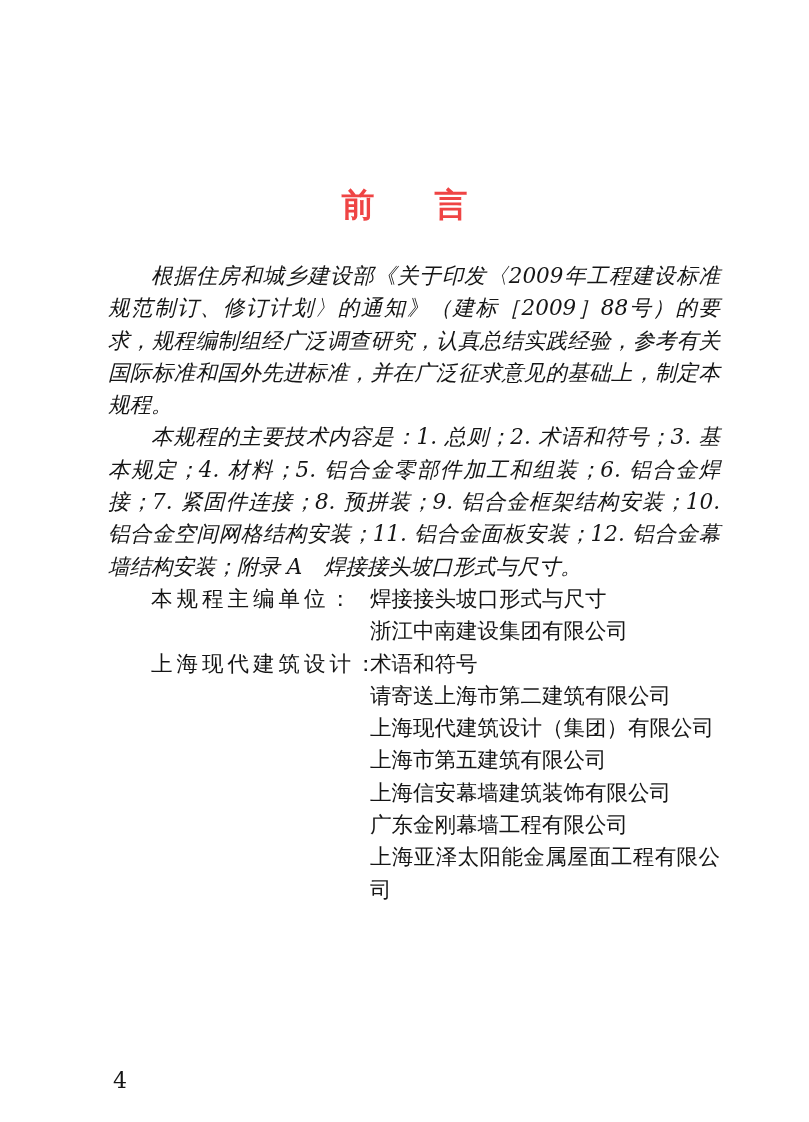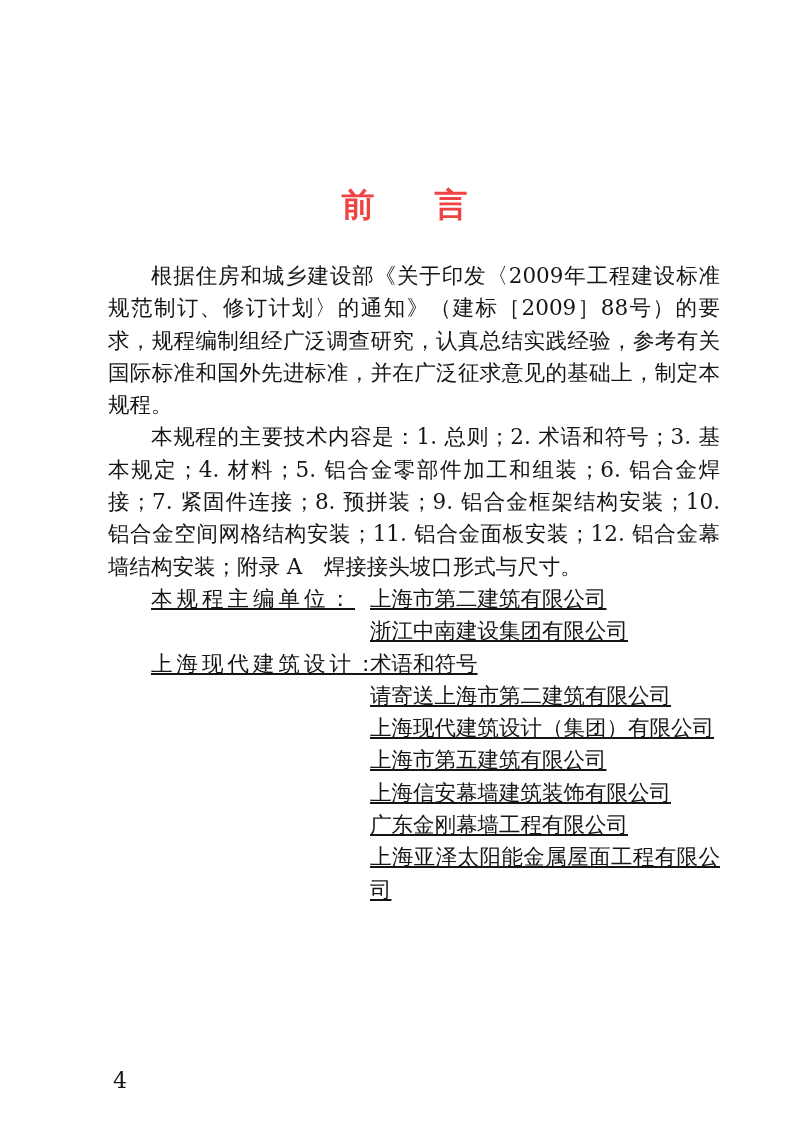--- a/index.html
+++ b/index.html
@@ -11,44 +11,44 @@
       position: absolute; top: 183px; left: 0; width: 809px; text-align: center;
       font-family: "DejaVu Sans", sans-serif; font-weight: bold; font-size: 33px;
       letter-spacing: 0; color: #ef4444;
     }
     .title span { display: inline-block; }
     .title .gap { width: 60px; }
     .body-text {
       position: absolute; left: 108px; width: 612px; top: 260px;
       font-size: 21.5px; line-height: 32.3px; text-align: justify;
     }
-    .para { margin: 0; text-indent: 43px; }
+    .para { margin: 0; text-indent: 43px; font-style: italic; }
     .units { margin: 0; }
-    .unit-row { display: flex; text-decoration: underline; }
+    .unit-row { display: flex; }
     .unit-label { width: 262px; padding-left: 43px; box-sizing: border-box; letter-spacing: 4px; white-space: nowrap; }
     .unit-list { flex: 1; }
     .unit-item { white-space: normal; }
     .page-num { position: absolute; left: 113px; top: 1068px; font-size: 22px; }
   </style>
 </head>
 <body>
 
 <div class="title">
   <span>前</span><span class="gap"></span><span>言</span>
 </div>
 
 <div class="body-text">
   <p class="para">根据住房和城乡建设部《关于印发〈2009年工程建设标准规范制订、修订计划〉的通知》（建标［2009］88号）的要求，规程编制组经广泛调查研究，认真总结实践经验，参考有关国际标准和国外先进标准，并在广泛征求意见的基础上，制定本规程。</p>
   <p class="para">本规程的主要技术内容是：1. 总则；2. 术语和符号；3. 基本规定；4. 材料；5. 铝合金零部件加工和组装；6. 铝合金焊接；7. 紧固件连接；8. 预拼装；9. 铝合金框架结构安装；10. 铝合金空间网格结构安装；11. 铝合金面板安装；12. 铝合金幕墙结构安装；附录 A　焊接接头坡口形式与尺寸。</p>
 
   <div class="units">
     <div class="unit-row">
       <div class="unit-label">本规程主编单位：</div>
       <div class="unit-list">
-        <div class="unit-item">上海市第二建筑有限公司</div>
+        <div class="unit-item">焊接接头坡口形式与尺寸</div>
         <div class="unit-item">浙江中南建设集团有限公司</div>
       </div>
     </div>
   </div>
 
   <div class="units">
     <div class="unit-row">
       <div class="unit-label">上海现代建筑设计：</div>
       <div class="unit-list">
         <div class="unit-item">术语和符号</div>

